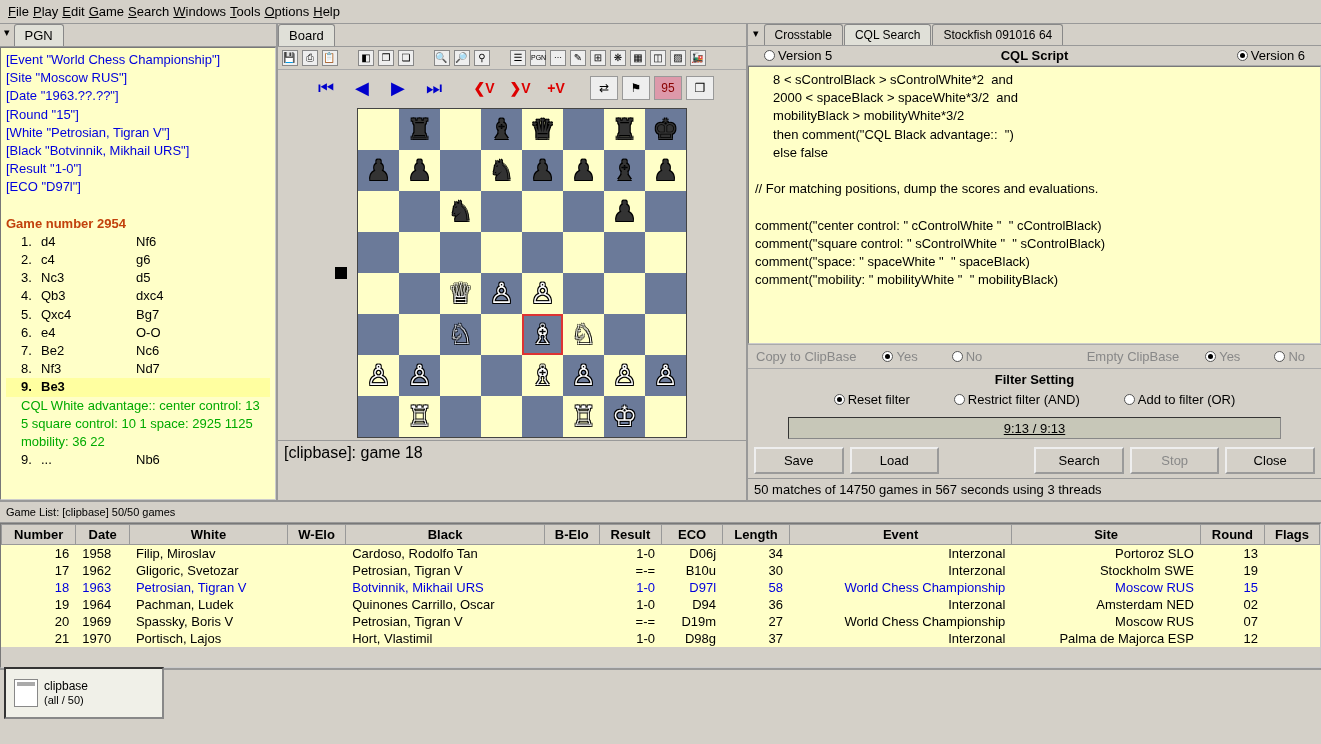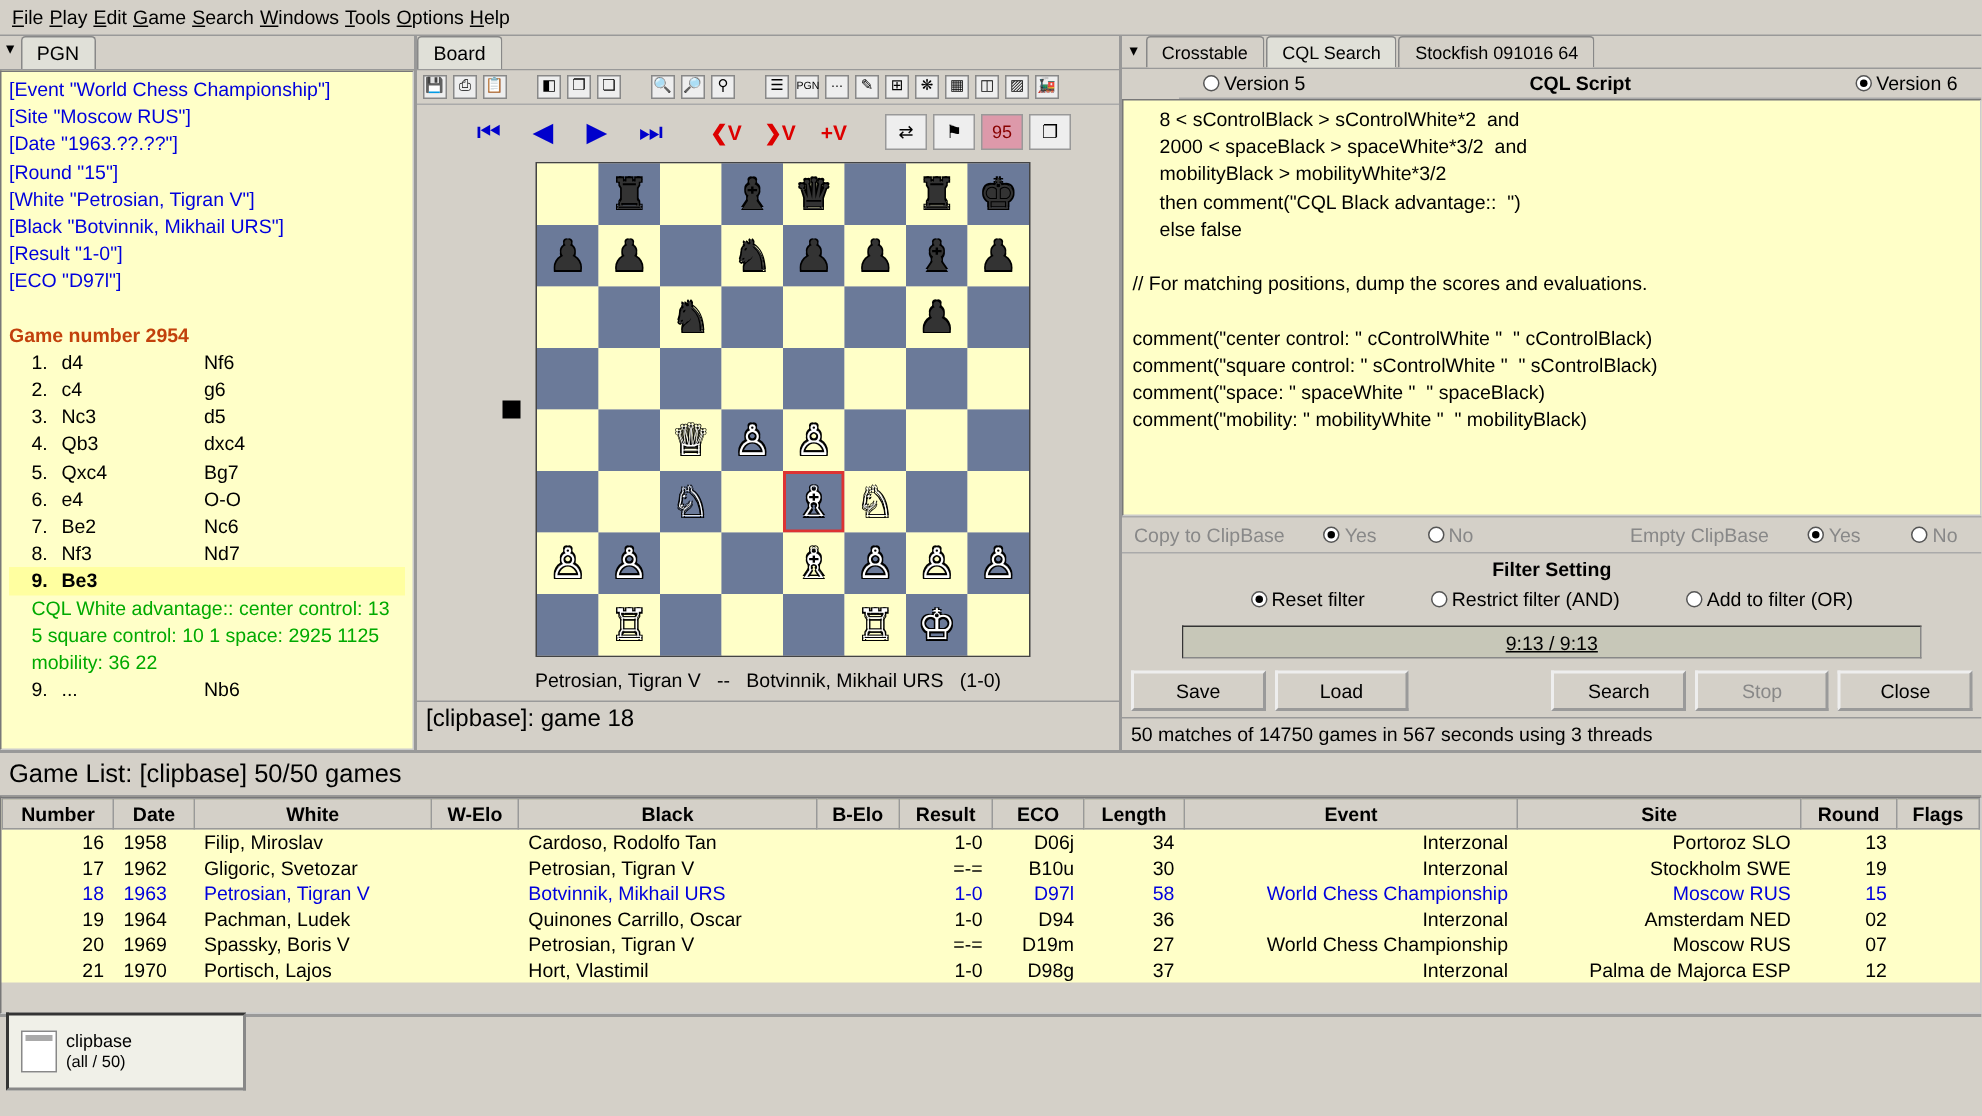--- a/index.html
+++ b/index.html
@@ -52,21 +52,21 @@
 .piece.white { color: #fff; text-shadow: -1px -1px 0 #000, 1px -1px 0 #000, -1px 1px 0 #000, 1px 1px 0 #000; }
 .piece.black { color: #333; text-shadow: -1px -1px 0 #000, 1px -1px 0 #000, -1px 1px 0 #000, 1px 1px 0 #000; }
 .turn-ind { width: 12px; height: 12px; background: #000; display: inline-block; margin-right: 8px; }
 
 .board-caption { text-align: center; padding: 6px; font-size: 13px; }
 .board-status { padding: 3px 6px; border-top: 1px solid #999; background: #d4d0c8; font-size: 16px; }
 
 
 .right-tabs { display: flex; background: #d4d0c8; border-bottom: 1px solid #999; }
 .right-tabs .tab-toggle { padding: 3px 5px; }
-.version-row { display: flex; align-items: center; padding: 2px 8px; background: #d4d0c8; border-bottom: 1px solid #aaa; font-size: 13px; margin-left: 38px; }
+.version-row { display: flex; align-items: center; padding: 2px 8px; background: #d4d0c8; border-bottom: 1px solid #aaa; font-size: 13px; }
 .version-row .vtitle { flex: 1; text-align: center; font-weight: bold; }
 .radio-lbl { display: inline-flex; align-items: center; gap: 3px; margin: 0 8px; }
 .radio-dot { width: 11px; height: 11px; border: 1px solid #555; border-radius: 50%; display: inline-block; position: relative; background: #fff; }
 .radio-dot.on::after { content: ""; width: 5px; height: 5px; background: #000; border-radius: 50%; position: absolute; top: 2px; left: 2px; }
 
 .cql-text { flex: 1; background: #ffffc8; padding: 4px 6px; font-size: 13px; line-height: 1.4; overflow: auto; border: 1px inset #ccc; white-space: pre; font-family: Arial; }
 
 .opt-row { display: flex; align-items: center; padding: 4px 8px; gap: 18px; background: #d4d0c8; border-top: 1px solid #aaa; border-bottom: 1px solid #aaa; font-size: 13px; }
 .opt-row .disabled { color: #888; }
 .filter-hdr { text-align: center; font-weight: bold; padding: 3px; font-size: 13px; }
@@ -77,21 +77,21 @@
 .progress-fill { position: absolute; inset: 0; background: #c7c7b8; }
 .progress span { position: relative; }
 
 .btn-row { display: flex; gap: 6px; padding: 4px 6px; }
 .btn { flex: 1; padding: 4px 8px; background: #d4d0c8; border: 2px outset #eee; text-align: center; font-size: 13px; cursor: pointer; }
 .btn.disabled { color: #888; }
 
 .right-status { padding: 3px 6px; border-top: 1px solid #999; background: #d4d0c8; font-size: 13px; }
 
 
-.gl-title { padding: 4px 6px; background: #d4d0c8; font-size: 17px; border-bottom: 1px solid #999; }
+.gl-title { padding: 4px 6px; background: #d4d0c8; font-size: 11px; border-bottom: 1px solid #999; }
 .gl-table { width: 100%; border-collapse: collapse; font-size: 13px; background: #ffffc8; }
 .gl-table th { background: #d4d0c8; border: 1px solid #999; padding: 2px 4px; font-weight: bold; }
 .gl-table td { padding: 1px 6px; border-right: 1px solid transparent; white-space: nowrap; }
 .gl-table tr.selrow td { color: #00d; }
 .gl-scroll { height: 145px; overflow: auto; border: 1px inset #ccc; }
 .num-r { text-align: right; }
 
 
 .bottom-bar { display: flex; padding: 4px; gap: 8px; background: #d4d0c8; border-top: 2px solid #999; height: 48px; align-items: center; }
 .db-tile { display: flex; align-items: center; gap: 6px; padding: 10px 8px; border: 1px solid #999; background: #e8e8e0; min-width: 160px; cursor: pointer; }
@@ -340,26 +340,20 @@
               <div class="sq light">
                 <span class="piece white">♖</span>
               </div>
               <div class="sq dark">
                 <span class="piece white">♔</span>
               </div>
               <div class="sq light"></div>
             </div>
         </div>
       </div>
-      <div class="board-caption">
-        <span>Petrosian, Tigran V</span> &nbsp;
-        <span>--</span> &nbsp;
-        <span>Botvinnik, Mikhail URS</span> &nbsp;
-        <span>(1-0)</span>
-      </div>
       <div class="board-status">[clipbase]: game  18</div>
     </div>
 
     <div class="col col-right">
       <div class="right-tabs">
         <span class="tab-toggle">▾</span>
         <div class="tab">Crosstable</div>
         <div class="tab active">CQL Search</div>
         <div class="tab">Stockfish 091016 64</div>
       </div>

